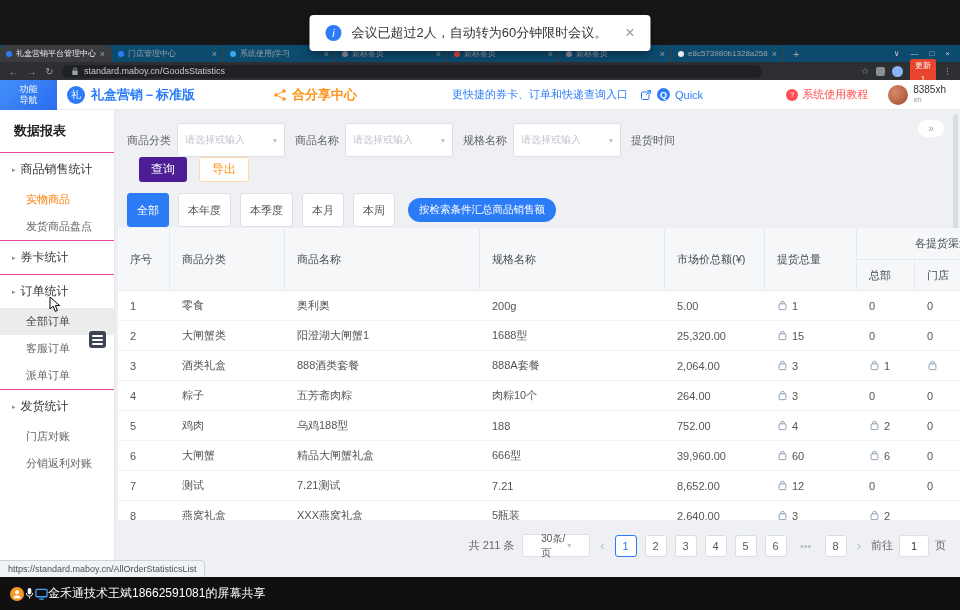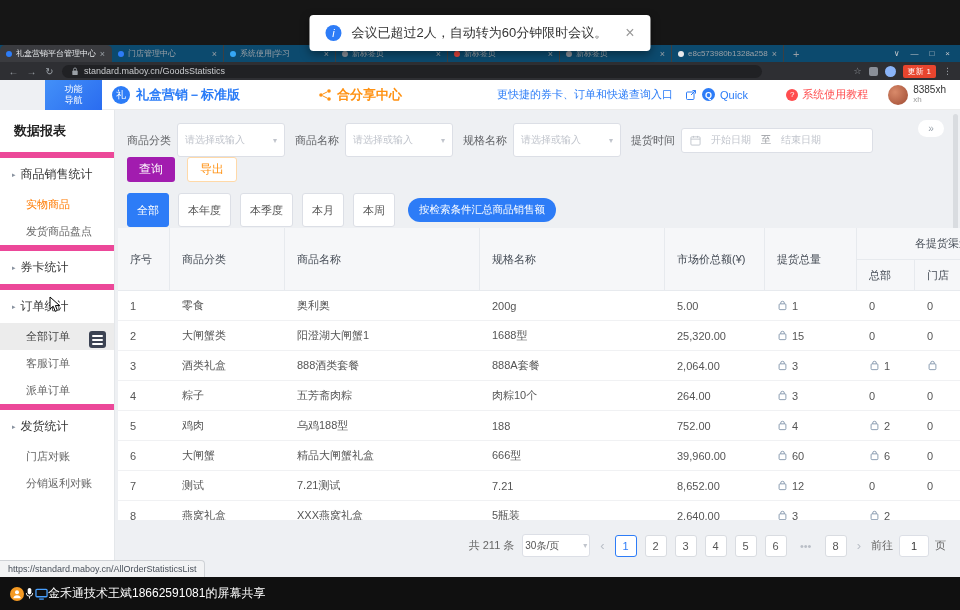--- a/index.html
+++ b/index.html
@@ -30,25 +30,25 @@
 
   
   .toolbar{position:absolute;top:62px;left:0;right:0;height:18px;background:#2e2f33;display:flex;align-items:center;gap:7px;padding:0 8px;}
   .nav-ic{color:#9aa0a6;font-size:10px;width:11px;text-align:center;cursor:pointer;}
   .omnibox{flex:1;height:13px;background:#202124;border-radius:7px;display:flex;align-items:center;gap:5px;padding:0 9px;max-width:700px;cursor:text;}
   .url{color:#c8cacd;font-size:9px;white-space:nowrap;}
   .toolbar-right{display:flex;align-items:center;gap:7px;margin-left:auto;}
   .tb-star{color:#9aa0a6;font-size:9px;}
   .ext-sq{width:9px;height:9px;border-radius:2px;background:#8a8f98;}
   .tb-avatar{width:11px;height:11px;border-radius:50%;background:#8ab4f8;}
-  .update-chip{background:#e8452e;color:#fff;font-size:8px;padding:1px 5px;border-radius:2px;display:flex;gap:3px;align-items:center;cursor:pointer;}
+  .update-chip{background:#e8452e;color:#fff;font-size:8px;padding:1px 5px;border-radius:2px;display:flex;gap:3px;align-items:center;cursor:pointer;flex-direction:column;}
   .kebab{color:#9aa0a6;font-size:9px;}
 
   
-  .app-header{position:absolute;top:80px;left:0;right:0;height:30px;background:#fff;display:flex;align-items:center;border-bottom:1px solid #ececec;z-index:6;margin-left:45px;}
+  .app-header{position:absolute;top:80px;left:0;right:0;height:30px;background:#fff;display:flex;align-items:center;border-bottom:1px solid #ececec;z-index:6;}
   .nav-toggle{width:57px;height:30px;background:linear-gradient(135deg,#4390f8,#2a6cf0);color:#fff;font-size:9px;line-height:11px;
     display:flex;flex-direction:column;align-items:center;justify-content:center;cursor:pointer;flex:none;}
   .brand{display:flex;align-items:center;gap:6px;margin-left:10px;cursor:pointer;}
   .brand-logo{width:18px;height:18px;border-radius:50%;background:#2d7cf7;color:#fff;font-size:10px;display:flex;align-items:center;justify-content:center;}
   .brand-name{color:#2b7cf7;font-weight:bold;font-size:13px;white-space:nowrap;}
   .share-center{display:flex;align-items:center;gap:5px;margin-left:78px;cursor:pointer;}
   .share-label{color:#ff9213;font-weight:bold;font-size:13px;white-space:nowrap;}
   .tip{margin-left:95px;color:#2b7cf7;font-size:11px;white-space:nowrap;}
   .quick{display:flex;align-items:center;gap:5px;margin-left:12px;cursor:pointer;}
   .q-badge{width:13px;height:13px;border-radius:50%;background:#2d7cf7;color:#fff;font-size:9px;font-weight:bold;display:flex;align-items:center;justify-content:center;}
@@ -57,21 +57,21 @@
   .help-icon{width:12px;height:12px;border-radius:50%;background:#ff4d4f;color:#fff;font-size:8px;display:flex;align-items:center;justify-content:center;}
   .user{display:flex;align-items:center;gap:5px;margin:0 14px 0 20px;cursor:pointer;}
   .user-avatar{width:20px;height:20px;border-radius:50%;background:radial-gradient(circle at 35% 35%,#d98a6a,#9e4a32);}
   .user-names{display:flex;flex-direction:column;line-height:10px;}
   .user-name{font-size:10px;color:#333;}
   .user-sub{font-size:8px;color:#999;}
 
   
   .sidebar{position:absolute;top:110px;left:0;width:115px;bottom:33px;background:#fff;border-right:1px solid #e4e7ea;z-index:5;overflow:hidden;}
   .side-title{font-size:13px;font-weight:bold;color:#222;padding:12px 14px 12px;}
-  .sec{border-top:6px solid #ec4899;}
+  .sec{border-top:1px solid #ec4899;}
   .sec-head{display:flex;align-items:center;gap:5px;padding:8px 12px;font-size:12px;color:#333;cursor:pointer;}
   .tri{font-size:7px;color:#8a93a0;}
   .side-item{padding:6px 12px 6px 26px;font-size:11px;color:#666;cursor:pointer;white-space:nowrap;}
   .side-item.active{color:#ff7a00;}
   .side-item.selected{background:#ececec;color:#444;}
   .menu-handle{position:absolute;left:89px;top:331px;width:17px;height:17px;background:#3c4353;border-radius:3px;z-index:20;
     display:flex;flex-direction:column;justify-content:center;gap:2px;padding:0 3px;cursor:pointer;}
   .menu-handle i{display:block;height:2px;background:#fff;border-radius:1px;}
 
   
@@ -87,21 +87,21 @@
   .f-select{width:108px;height:25px;background:#fff;border:1px solid #dcdfe6;border-radius:3px;display:flex;align-items:center;
     justify-content:space-between;padding:16px 7px;cursor:pointer;}
   .f-ph{font-size:10px;color:#c0c4cc;white-space:nowrap;}
   .chev{font-size:8px;color:#c0c4cc;}
   .f-date{width:192px;height:25px;background:#fff;border:1px solid #dcdfe6;border-radius:3px;display:flex;align-items:center;gap:10px;padding:0 8px;cursor:pointer;}
   .f-date .ph{font-size:10px;color:#c0c4cc;}
   .f-date .to{font-size:10px;color:#909399;}
 
   .actions{position:absolute;top:47px;left:12px;display:flex;gap:12px;}
   .btn{height:25px;padding:0 12px;border-radius:3px;font-size:12px;display:flex;align-items:center;cursor:pointer;}
-  .btn-primary{background:#a21caf;color:#fff;}
+  .btn-primary{background:#4c1d95;color:#fff;margin-left:12px;}
   .btn-export{background:#fff;color:#ff9213;border:1px solid #ffd9a8;}
 
   .segments{position:absolute;top:83px;left:12px;display:flex;gap:9px;align-items:center;}
   .seg{height:23px;padding:16px 9px;background:#fff;border:1px solid #dcdfe6;border-radius:3px;font-size:11px;color:#555;
     display:flex;align-items:center;cursor:pointer;}
   .seg.active{background:#2d7cf7;border-color:#2d7cf7;color:#fff;}
   .summary-btn{height:24px;background:#2d7cf7;color:#fff;border-radius:12px;font-size:10.5px;padding:0 11px;margin-left:4px;
     display:flex;align-items:center;cursor:pointer;white-space:nowrap;}
 
   .table-wrap{position:absolute;top:118px;left:3px;width:920px;height:292px;background:#fff;overflow:hidden;
@@ -112,21 +112,21 @@
   .th-channels{grid-column:7/9;grid-row:1;padding-left:58px;border-bottom:1px solid #e7eaee;}
   .th-hq{grid-column:7;grid-row:2;}
   .th-store{grid-column:8;grid-row:2;}
   .trow{display:grid;grid-template-columns:var(--cols);height:30px;border-bottom:1px solid #f0f1f3;background:#fff;}
   .td{display:flex;align-items:center;padding-left:12px;font-size:11px;color:#555;white-space:nowrap;overflow:hidden;}
   .icon-cell{gap:4px;}
   .bag{color:#8296ac;flex:none;}
 
   .pagination{position:absolute;right:14px;top:424px;display:flex;align-items:center;gap:8px;font-size:11px;color:#666;}
   .psize{width:68px;height:23px;background:#fff;border:1px solid #dcdfe6;border-radius:3px;display:flex;align-items:center;
-    justify-content:space-between;padding:0 2px;font-size:10px;color:#555;cursor:pointer;}
+    justify-content:space-between;padding:0 18px;font-size:10px;color:#555;cursor:pointer;}
   .pg-arrow{color:#b9bec6;font-size:13px;padding:0 2px;cursor:pointer;}
   .pg{min-width:22px;height:22px;border:1px solid #d9dce1;background:#fff;border-radius:3px;display:flex;align-items:center;
     justify-content:center;color:#555;font-size:11px;padding:0 3px;cursor:pointer;}
   .pg.active{border-color:#2d7cf7;color:#2d7cf7;}
   .pg.dots{border:none;background:transparent;color:#b9bec6;cursor:default;}
   .goto{display:flex;align-items:center;gap:6px;}
   .goto-input{width:30px;height:22px;border:1px solid #dcdfe6;border-radius:3px;background:#fff;display:flex;align-items:center;
     justify-content:center;font-size:11px;color:#333;cursor:text;}
 
   .status-bubble{position:absolute;left:0;bottom:33px;height:17px;background:#f2f3f4;border:1px solid #cfd2d6;border-left:none;border-bottom:none;
@@ -321,31 +321,20 @@
             </div>
           </div><div class="f-field">
             <span class="f-label">规格名称</span>
             <div class="f-select">
               <span class="f-ph">请选择或输入</span>
               <span class="chev">▾</span>
             </div>
           </div></span>
       <div class="f-field">
         <span class="f-label">提货时间</span>
-        <div class="f-date">
-          <svg width="11" height="11" viewBox="0 0 12 12">
-              <rect x="1" y="2" width="10" height="9" rx="1" fill="none" stroke="#c0c4cc"></rect>
-              <line x1="1" y1="4.5" x2="11" y2="4.5" stroke="#c0c4cc"></line>
-              <line x1="3.8" y1="1" x2="3.8" y2="3" stroke="#c0c4cc"></line>
-              <line x1="8.2" y1="1" x2="8.2" y2="3" stroke="#c0c4cc"></line>
-            </svg>
-          <span class="ph">开始日期</span>
-          <span class="to">至</span>
-          <span class="ph">结束日期</span>
-        </div>
       </div>
     </div>
 
     <div class="actions">
       <div class="btn btn-primary">查询</div>
       <div class="btn btn-export">导出</div>
     </div>
 
     <div class="segments">
       <span class="frow" id="ranges"><div class="seg active">全部</div><div class="seg">本年度</div><div class="seg">本季度</div><div class="seg">本月</div><div class="seg">本周</div></span>

